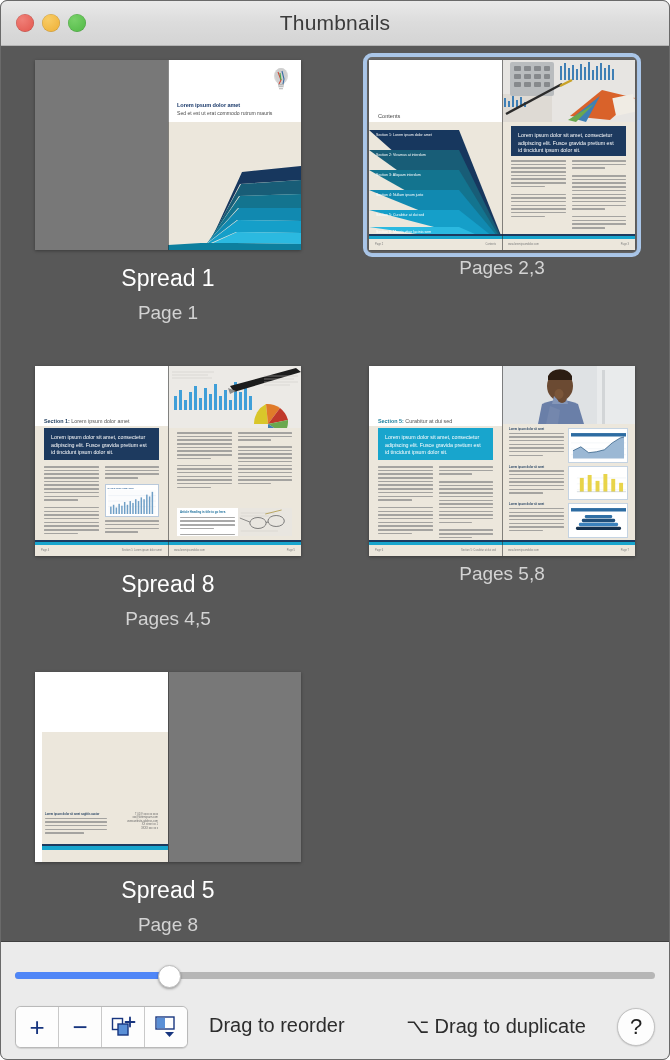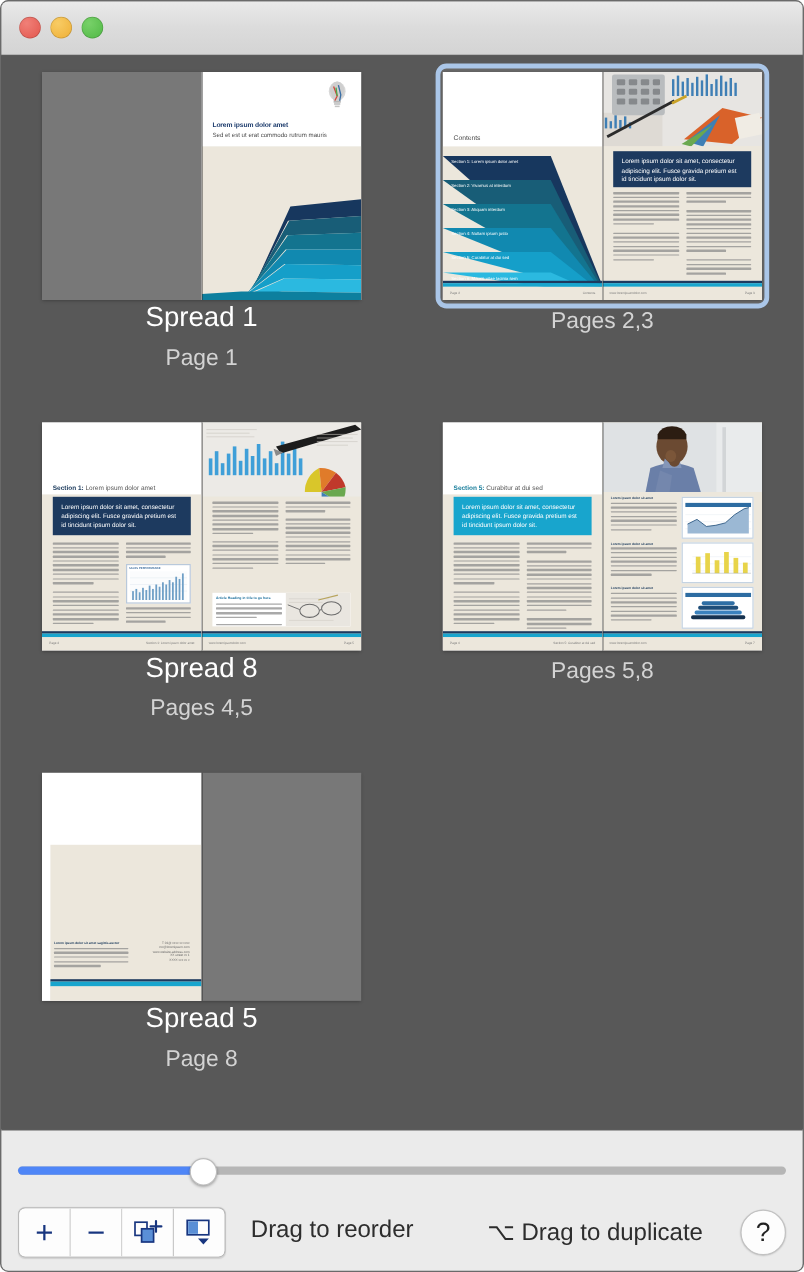--- a/index.html
+++ b/index.html
@@ -51,21 +51,21 @@
   }
   .spread{
     position:relative;width:266px;height:190px;display:flex;
     box-shadow:0 1px 3px rgba(0,0,0,.35);
   }
   .page{position:relative;width:50%;height:100%;overflow:hidden;background:#fff;}
   .page.empty{background:#787878;box-shadow:none;}
   .gutter{position:absolute;left:50%;top:0;width:1px;height:100%;background:#2a2a2a;opacity:.55;}
 
   .lbl-spread{
-    font-size:23px;color:#ffffff;line-height:1;
+    margin-top:14px;font-size:23px;color:#ffffff;line-height:1;
     padding:3px 9px 5px;border-radius:6px;
   }
   .lbl-spread.sel{background:#a8a8a8;color:#ffffff;}
   .lbl-pages{margin-top:7px;font-size:19px;color:#d3d3d3;}
   .row-gap{height:42px;width:100%;}
   .whitetop{background:#ffffff;}
   .tiny{font-size:2.6px;line-height:3.4px;color:#6a6a6a;font-family:"Liberation Sans",sans-serif;}
   .navy{background:#1d3a5f;}
   .cyan{background:#18a5cd;}
 
@@ -145,20 +145,21 @@
 <body>
 
 <div class="window">
 
   <div class="titlebar">
     <div class="lights">
       <div class="light l-red"></div>
       <div class="light l-yel"></div>
       <div class="light l-grn"></div>
     </div>
+    <div class="wtitle">Thumbnails</div>
   </div>
 
   <div class="content">
     <div class="grid">
 
       <div class="cell">
         <div class="thumb-wrap">
           <div class="spread">
             <div class="page empty"></div>
             <div class="page">

